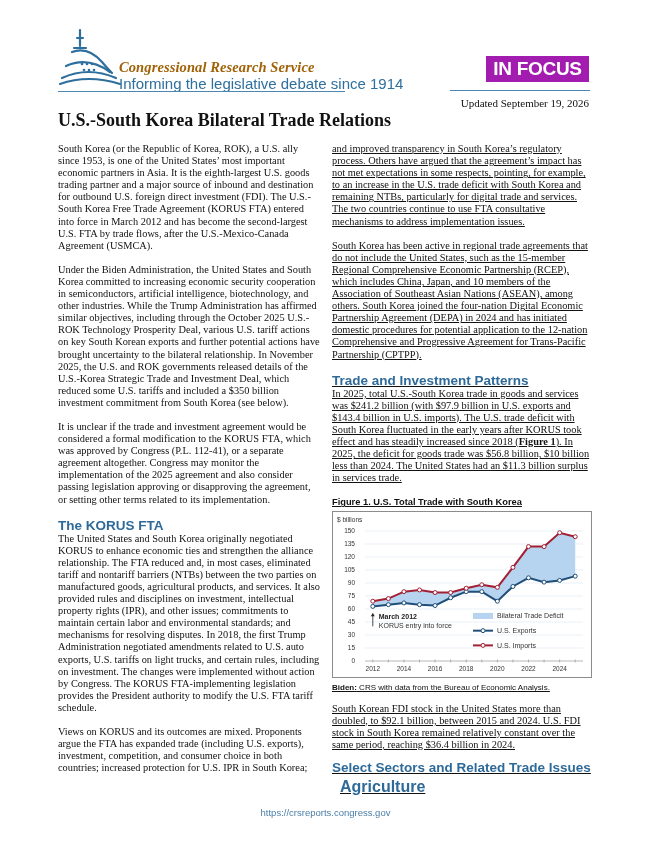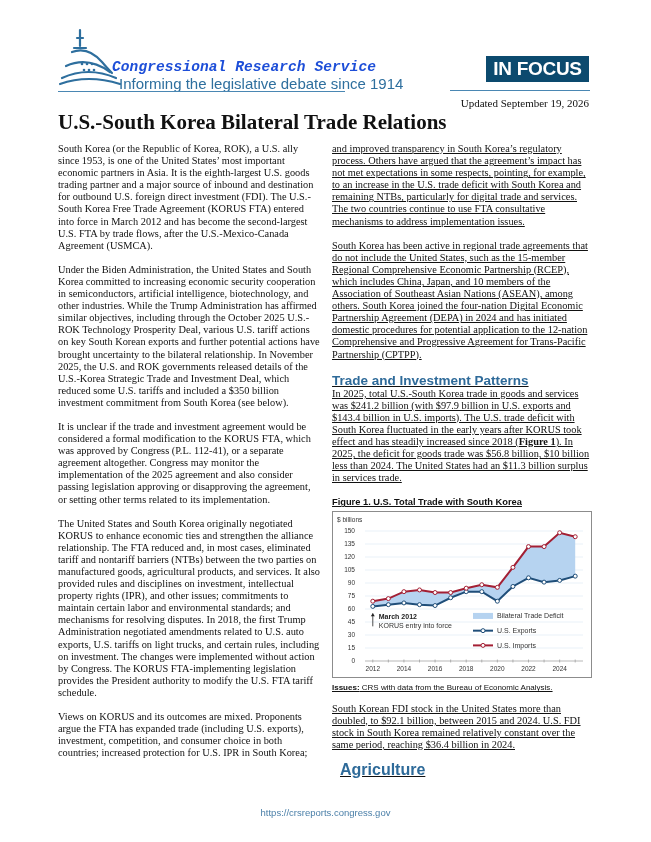--- a/index.html
+++ b/index.html
@@ -1,26 +1,26 @@
 <!DOCTYPE html>
 <html><head>
 <meta charset="utf-8">
 <style>
   html, body { margin: 0; padding: 0; background: #ffffff; }
   body { width: 651px; height: 842px; position: relative; overflow: hidden; font-family: "Liberation Serif", serif; color: #111; }
 
   
   .logo { position: absolute; left: 58px; top: 26px; width: 70px; height: 64px; }
-  .brand-name { position: absolute; left: 112px; top: 59px; font-family: Liberation Mono, monospace; font-style: italic; font-weight: bold; font-size: 14.5px; color: #1d4ed8; letter-spacing: 0.1px; }
+  .brand-name { position: absolute; left: 119px; top: 59px; font-family: Liberation Serif, serif; font-style: italic; font-weight: bold; font-size: 14.5px; color: #a16207; letter-spacing: 0.1px; }
   .brand-tag { position: absolute; left: 119px; top: 75px; font-family: "Liberation Sans", sans-serif; font-size: 15px; color: #2e6f9e; }
   .rule-left { position: absolute; left: 58px; top: 91px; width: 287px; height: 1px; background: #4a87b3; }
-  .infocus { position: absolute; left: 486px; top: 56px; width: 103px; height: 26px; background: #0c4a6e; color: #fff; font-family: "Liberation Sans", sans-serif; font-weight: bold; font-size: 19px; line-height: 26px; text-align: center; letter-spacing: -0.3px; }
+  .infocus { position: absolute; left: 486px; top: 56px; width: 103px; height: 26px; background: #a21caf; color: #fff; font-family: "Liberation Sans", sans-serif; font-weight: bold; font-size: 19px; line-height: 26px; text-align: center; letter-spacing: -0.3px; }
   .rule-right { position: absolute; left: 450px; top: 90px; width: 140px; height: 1px; background: #4a87b3; }
   .updated { position: absolute; right: 62px; top: 97px; font-size: 11px; }
-  .title { position: absolute; left: 58px; top: 110px; font-size: 21px; font-weight: bold; margin: 0; }
+  .title { position: absolute; left: 58px; top: 110px; font-size: 18px; font-weight: bold; margin: 0; }
 
   
   .col { position: absolute; top: 143px; width: 262px; font-size: 10.35px; line-height: 12.1px; }
   .col-left { left: 58px; }
   .col-right { left: 332px; text-decoration: underline; }
   .col p { margin: 0 0 12px 0; }
   .col p.nomargin { margin-bottom: 0; }
   h2.sec { font-family: "Liberation Sans", sans-serif; color: #2e6a99; font-size: 13.5px; font-weight: bold; margin: 5px 0 0 0; line-height: 15px; }
   h3.sub { font-family: "Liberation Sans", sans-serif; color: #2e6a99; font-size: 16px; font-weight: bold; margin: 8px; line-height: 13px; }
 
@@ -59,20 +59,21 @@
 <div class="rule-left"></div>
 <div class="infocus">IN FOCUS</div>
 <div class="rule-right"></div>
 <div class="updated">Updated September 19, 2026</div>
 <h1 class="title">U.S.-South Korea Bilateral Trade Relations</h1>
 
 <div class="col col-left">
   <p>South Korea (or the Republic of Korea, ROK), a U.S. ally since 1953, is one of the United States’ most important economic partners in Asia. It is the eighth-largest U.S. goods trading partner and a major source of inbound and destination for outbound U.S. foreign direct investment (FDI). The U.S.-South Korea Free Trade Agreement (KORUS FTA) entered into force in March 2012 and has become the second-largest U.S. FTA by trade flows, after the U.S.-Mexico-Canada Agreement (USMCA).</p>
   <p>Under the Biden Administration, the United States and South Korea committed to increasing economic security cooperation in semiconductors, artificial intelligence, biotechnology, and other industries. While the Trump Administration has affirmed similar objectives, including through the October 2025 U.S.-ROK Technology Prosperity Deal, various U.S. tariff actions on key South Korean exports and further potential actions have brought uncertainty to the bilateral relationship. In November 2025, the U.S. and ROK governments released details of the U.S.-Korea Strategic Trade and Investment Deal, which reduced some U.S. tariffs and included a $350 billion investment commitment from South Korea (see below).</p>
   <p>It is unclear if the trade and investment agreement would be considered a formal modification to the KORUS FTA, which was approved by Congress (P.L. 112-41), or a separate agreement altogether. Congress may monitor the implementation of the 2025 agreement and also consider passing legislation approving or disapproving the agreement, or setting other terms related to its implementation.</p>
+  <h2 class="sec">The KORUS FTA</h2>
   <p>The United States and South Korea originally negotiated KORUS to enhance economic ties and strengthen the alliance relationship. The FTA reduced and, in most cases, eliminated tariff and nontariff barriers (NTBs) between the two parties on manufactured goods, agricultural products, and services. It also provided rules and disciplines on investment, intellectual property rights (IPR), and other issues; commitments to maintain certain labor and environmental standards; and mechanisms for resolving disputes. In 2018, the first Trump Administration negotiated amendments related to U.S. auto exports, U.S. tariffs on light trucks, and certain rules, including on investment. The changes were implemented without action by Congress. The KORUS FTA-implementing legislation provides the President authority to modify the U.S. FTA tariff schedule.</p>
   <p class="nomargin">Views on KORUS and its outcomes are mixed. Proponents argue the FTA has expanded trade (including U.S. exports), investment, competition, and consumer choice in both countries; increased protection for U.S. IPR in South Korea;</p>
 </div>
 
 <div class="col col-right">
   <p>and improved transparency in South Korea’s regulatory process. Others have argued that the agreement’s impact has not met expectations in some respects, pointing, for example, to an increase in the U.S. trade deficit with South Korea and remaining NTBs, particularly for digital trade and services. The two countries continue to use FTA consultative mechanisms to address implementation issues.</p>
   <p>South Korea has been active in regional trade agreements that do not include the United States, such as the 15-member Regional Comprehensive Economic Partnership (RCEP), which includes China, Japan, and 10 members of the Association of Southeast Asian Nations (ASEAN), among others. South Korea joined the four-nation Digital Economic Partnership Agreement (DEPA) in 2024 and has initiated domestic procedures for potential application to the 12-nation Comprehensive and Progressive Agreement for Trans-Pacific Partnership (CPTPP).</p>
   <h2 class="sec">Trade and Investment Patterns</h2>
   <p><span>In 2025, total U.S.-South Korea trade in goods and services was $241.2 billion (with $97.9 billion in U.S. exports and $143.4 billion in U.S. imports). The U.S. trade deficit with South Korea fluctuated in the early years after KORUS took effect and has steadily increased since 2018 (</span><b>Figure 1</b><span>). In 2025, the deficit for goods trade was $56.8 billion, $10 billion less than 2024. The United States had an $11.3 billion surplus in services trade.</span></p>
 
@@ -161,19 +162,20 @@
         <rect x="140" y="100.93333333333334" width="20" height="6" fill="#b6d3f0"></rect>
         <text x="164" y="106.43333333333334" font-family="Liberation Sans, sans-serif" font-size="7" fill="#333">Bilateral Trade Deficit</text>
         <line x1="140" x2="160" y1="118.66666666666667" y2="118.66666666666667" stroke="#1f4e79" stroke-width="2"></line>
         <circle cx="150" cy="118.66666666666667" r="2" fill="#fff" stroke="#1f4e79" stroke-width="1"></circle>
         <text x="164" y="121.16666666666667" font-family="Liberation Sans, sans-serif" font-size="7" fill="#333">U.S. Exports</text>
         <line x1="140" x2="160" y1="133.4" y2="133.4" stroke="#a31f34" stroke-width="2"></line>
         <circle cx="150" cy="133.4" r="2" fill="#fff" stroke="#a31f34" stroke-width="1"></circle>
         <text x="164" y="135.9" font-family="Liberation Sans, sans-serif" font-size="7" fill="#333">U.S. Imports</text>
       </svg>
   </div>
-  <div class="source"><b>Issues:</b><span> CRS with data from the Bureau of Economic Analysis.</span></div>
+  <div class="source"><b>Biden:</b><span> CRS with data from the Bureau of Economic Analysis.</span></div>
 
   <p>South Korean FDI stock in the United States more than doubled, to $92.1 billion, between 2015 and 2024. U.S. FDI stock in South Korea remained relatively constant over the same period, reaching $36.4 billion in 2024.</p>
+  <h2 class="sec" style="margin-top:-3px;">Select Sectors and Related Trade Issues</h2>
   <h3 class="sub" style="margin-top:5px;">Agriculture</h3>
 </div>
 
 <div class="footer">https://crsreports.congress.gov</div>
 
 </body></html>

